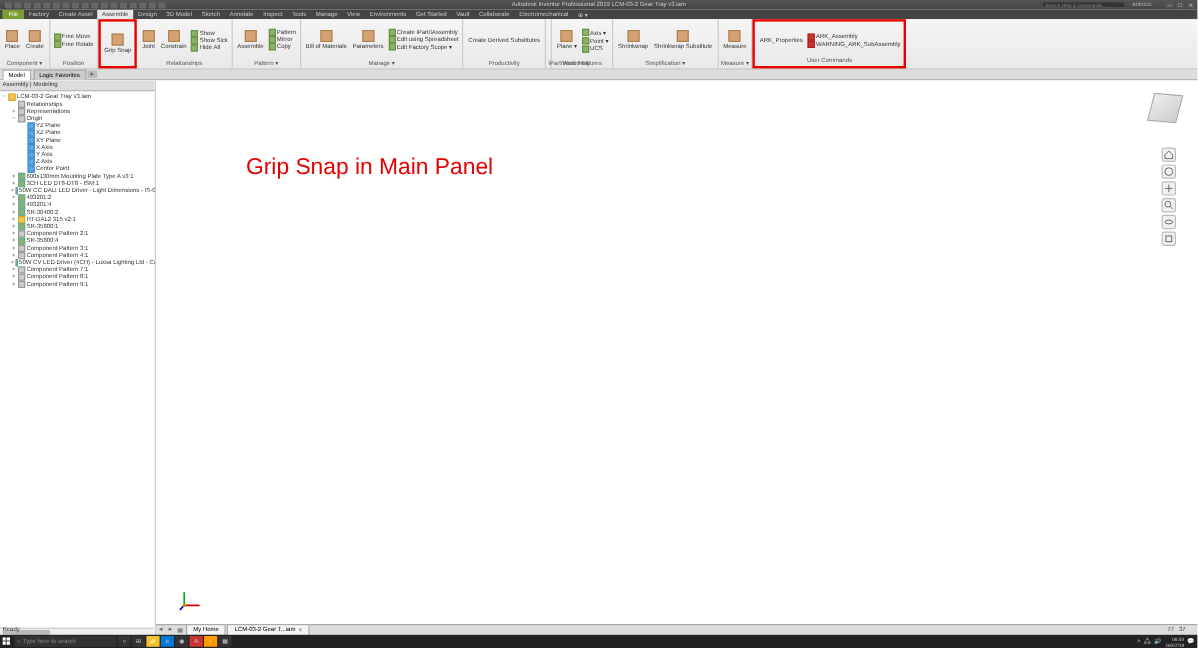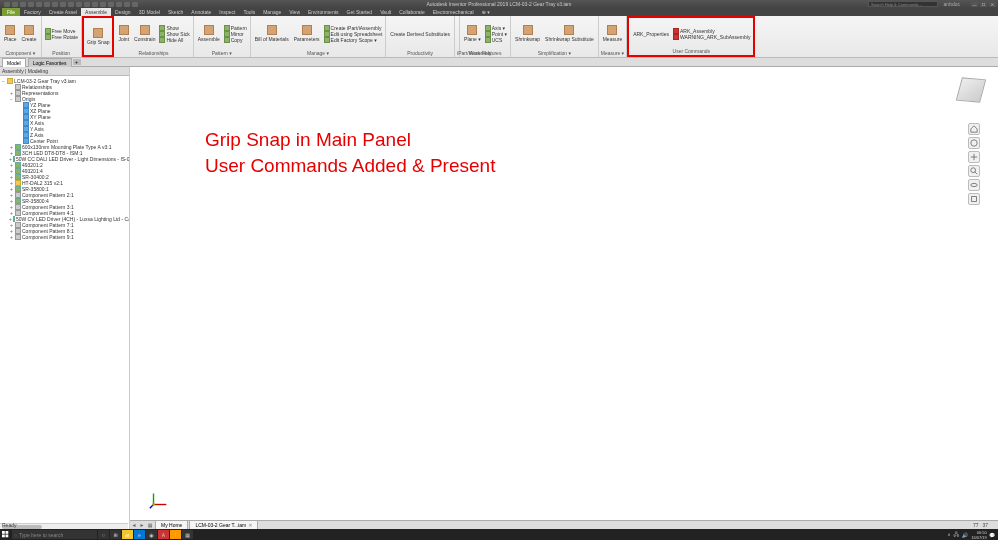--- a/index.html
+++ b/index.html
@@ -470,21 +470,20 @@
         <div class="node ind1">
           <span class="exp">+</span>
           <span class="ni gry"></span>
           <span>Component Pattern 9:1</span>
         </div>
       </div>
   </div>
   <div class="canvas">
     <div class="annotation">
       <div>Grip Snap in Main Panel</div>
-      <div>User Commands Added &amp; Present</div>
     </div>
     <div class="ucs">
       <svg viewBox="0 0 24 24">
           <line x1="6" y1="18" x2="6" y2="6" stroke="#0a0" stroke-width="1.5"></line>
           <line x1="6" y1="18" x2="20" y2="18" stroke="#c00" stroke-width="1.5"></line>
           <line x1="6" y1="18" x2="2" y2="22" stroke="#00c" stroke-width="1.5"></line>
           <circle cx="6" cy="18" r="1.5" fill="#aa0"></circle>
         </svg>
     </div>
     <div class="viewcube">

